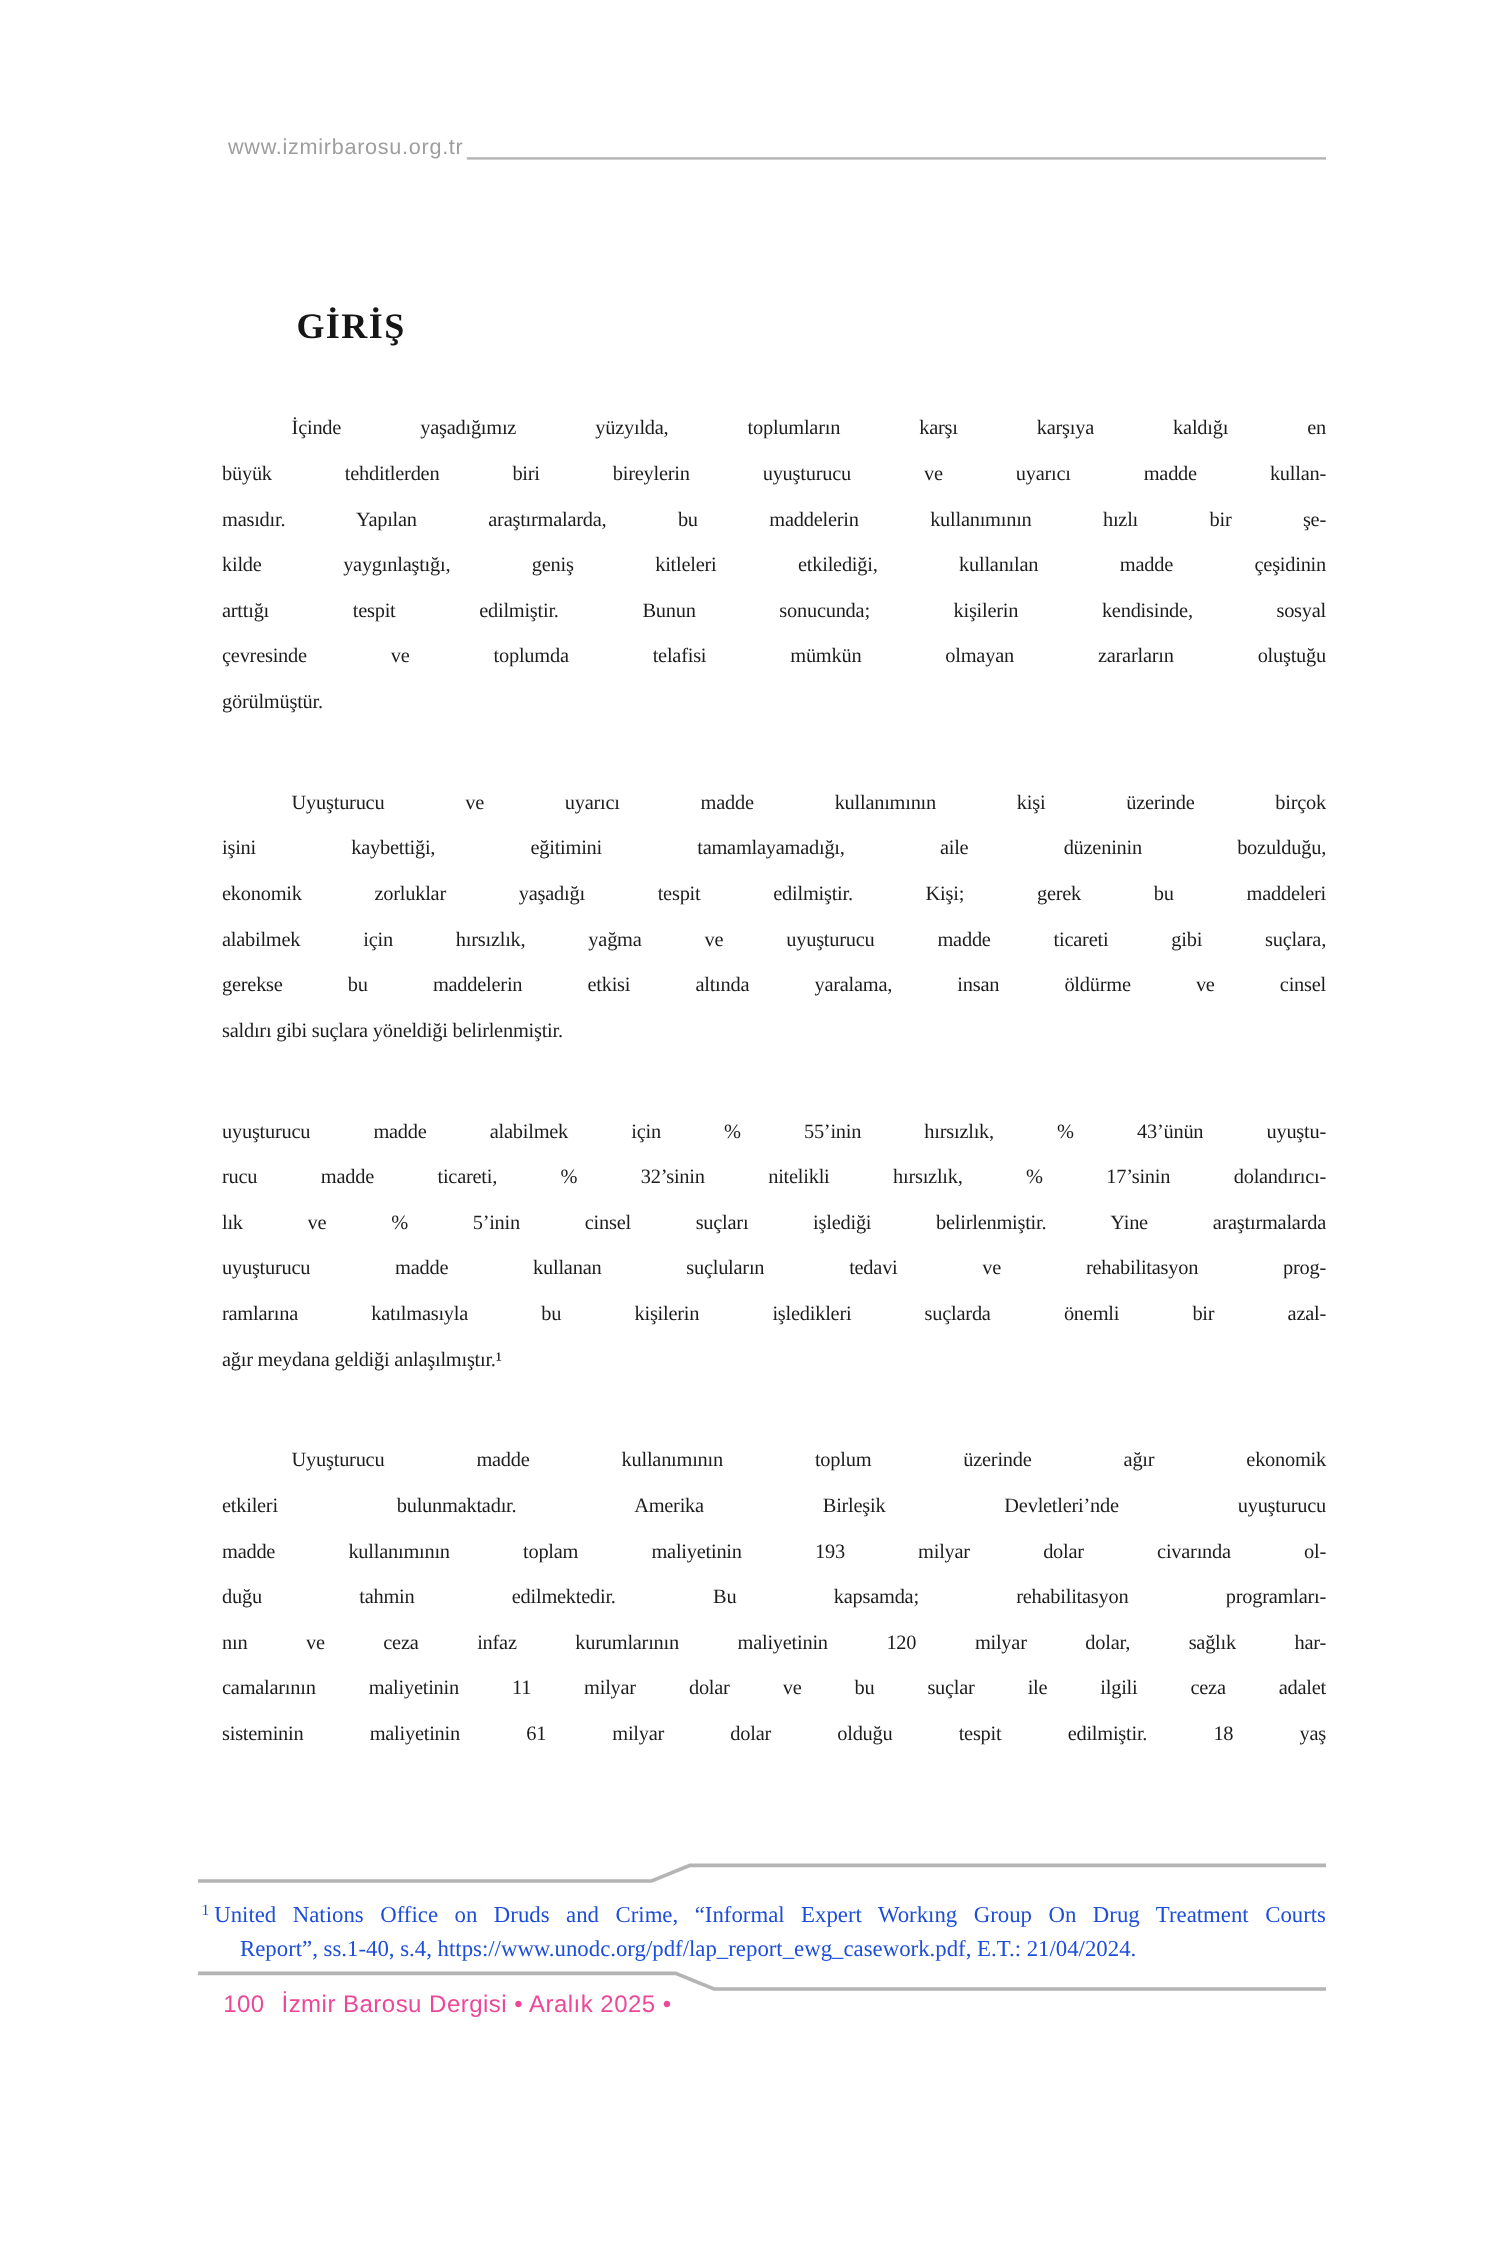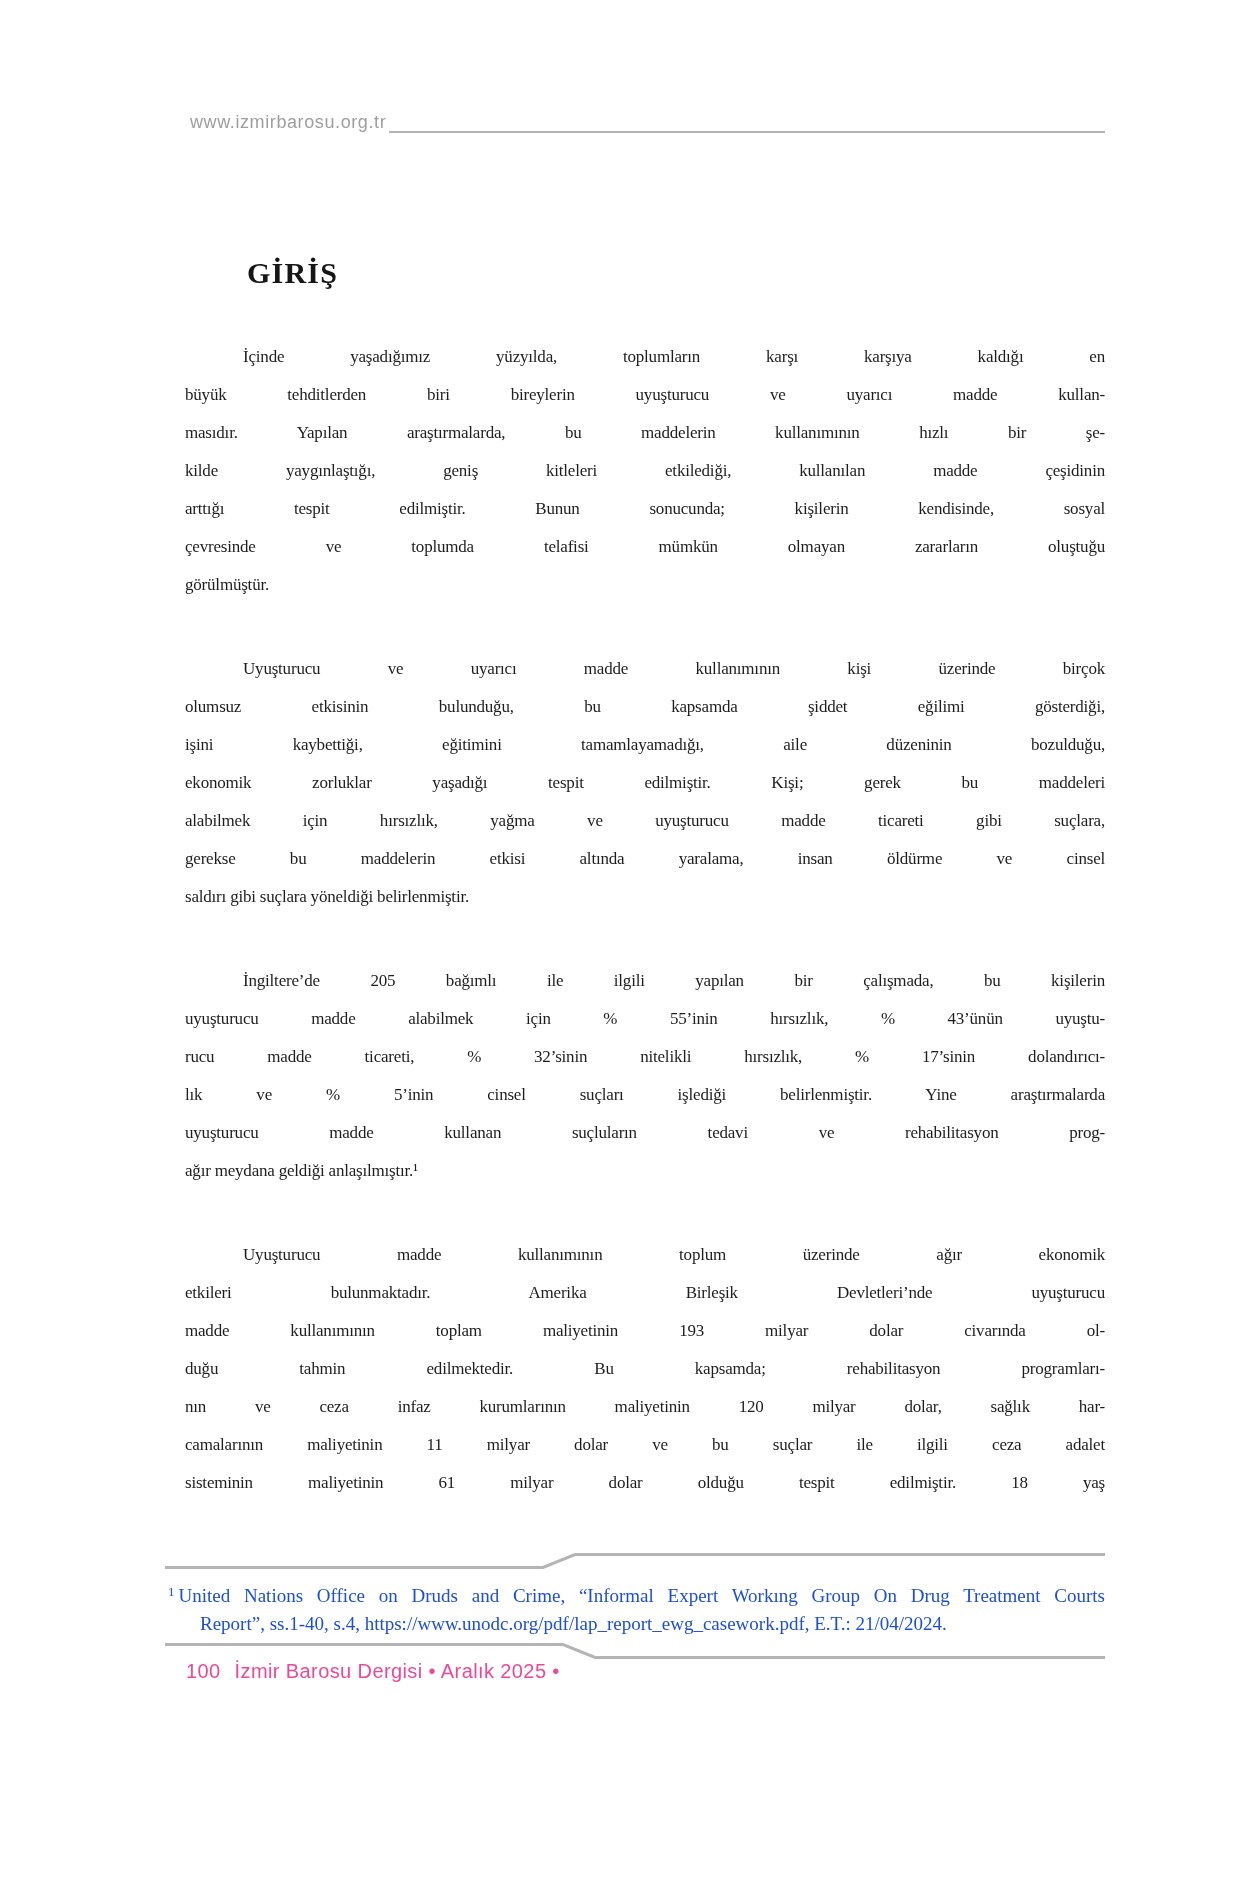--- a/index.html
+++ b/index.html
@@ -61,33 +61,32 @@
         <div class="line first">İçinde yaşadığımız yüzyılda, toplumların karşı karşıya kaldığı en</div>
         <div class="line">büyük tehditlerden biri bireylerin uyuşturucu ve uyarıcı madde kullan-</div>
         <div class="line">masıdır. Yapılan araştırmalarda, bu maddelerin kullanımının hızlı bir şe-</div>
         <div class="line">kilde yaygınlaştığı, geniş kitleleri etkilediği, kullanılan madde çeşidinin</div>
         <div class="line">arttığı tespit edilmiştir. Bunun sonucunda; kişilerin kendisinde, sosyal</div>
         <div class="line">çevresinde ve toplumda telafisi mümkün olmayan zararların oluştuğu</div>
         <div class="line last">görülmüştür.</div>
       </div>
       <div class="paragraph">
         <div class="line first">Uyuşturucu ve uyarıcı madde kullanımının kişi üzerinde birçok</div>
-        <div class="line">olumsuz etkisinin bulunduğu, bu kapsamda şiddet eğilimi gösterdiği,</div>
         <div class="line">işini kaybettiği, eğitimini tamamlayamadığı, aile düzeninin bozulduğu,</div>
         <div class="line">ekonomik zorluklar yaşadığı tespit edilmiştir. Kişi; gerek bu maddeleri</div>
         <div class="line">alabilmek için hırsızlık, yağma ve uyuşturucu madde ticareti gibi suçlara,</div>
         <div class="line">gerekse bu maddelerin etkisi altında yaralama, insan öldürme ve cinsel</div>
         <div class="line last">saldırı gibi suçlara yöneldiği belirlenmiştir.</div>
       </div>
       <div class="paragraph">
-        <div class="line first">İngiltere’de 205 bağımlı ile ilgili yapılan bir çalışmada, bu kişilerin</div>
         <div class="line">uyuşturucu madde alabilmek için % 55’inin hırsızlık, % 43’ünün uyuştu-</div>
         <div class="line">rucu madde ticareti, % 32’sinin nitelikli hırsızlık, % 17’sinin dolandırıcı-</div>
         <div class="line">lık ve % 5’inin cinsel suçları işlediği belirlenmiştir. Yine araştırmalarda</div>
         <div class="line">uyuşturucu madde kullanan suçluların tedavi ve rehabilitasyon prog-</div>
+        <div class="line">ramlarına katılmasıyla bu kişilerin işledikleri suçlarda önemli bir azal-</div>
         <div class="line last">ağır meydana geldiği anlaşılmıştır.¹</div>
       </div>
       <div class="paragraph">
         <div class="line first">Uyuşturucu madde kullanımının toplum üzerinde ağır ekonomik</div>
         <div class="line">etkileri bulunmaktadır. Amerika Birleşik Devletleri’nde uyuşturucu</div>
         <div class="line">madde kullanımının toplam maliyetinin 193 milyar dolar civarında ol-</div>
         <div class="line">duğu tahmin edilmektedir. Bu kapsamda; rehabilitasyon programları-</div>
         <div class="line">nın ve ceza infaz kurumlarının maliyetinin 120 milyar dolar, sağlık har-</div>
         <div class="line">camalarının maliyetinin 11 milyar dolar ve bu suçlar ile ilgili ceza adalet</div>
         <div class="line">sisteminin maliyetinin 61 milyar dolar olduğu tespit edilmiştir. 18 yaş</div>

